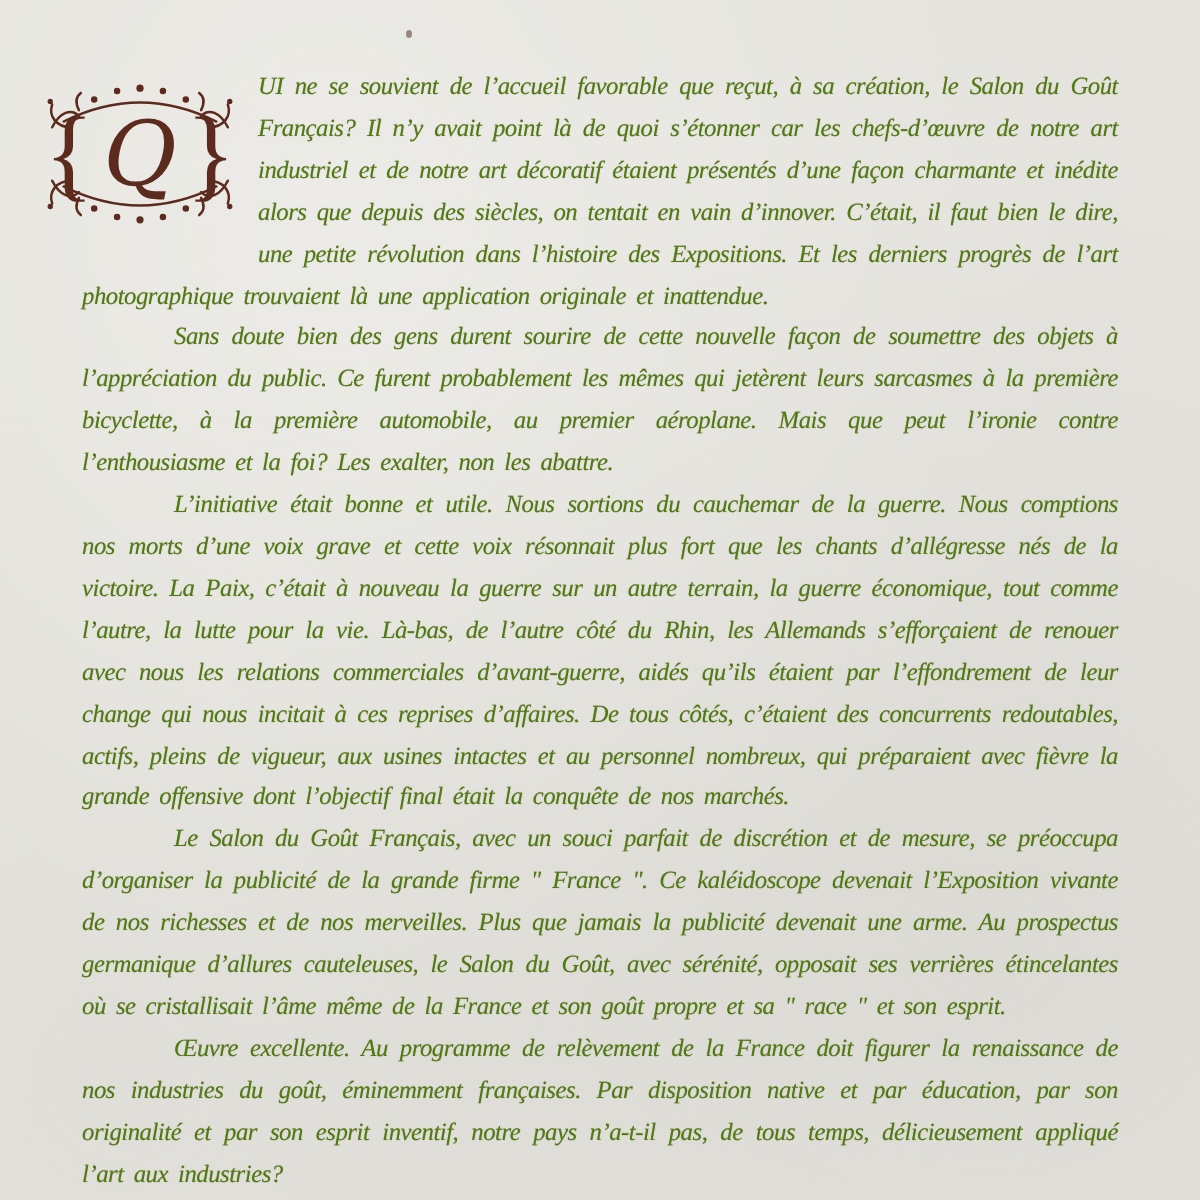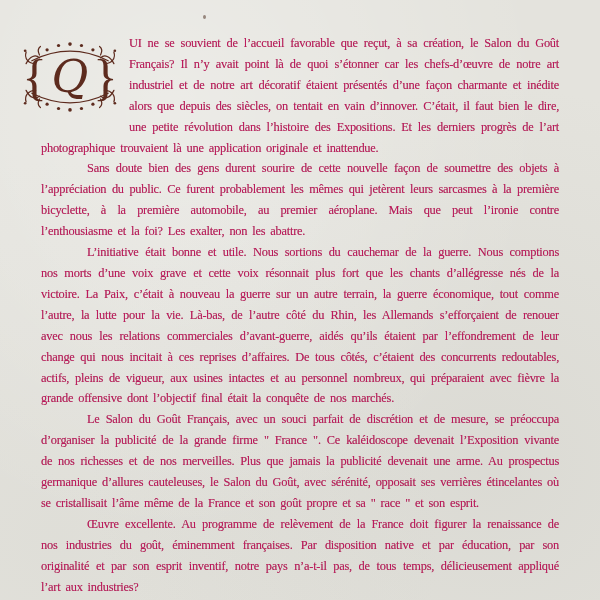--- a/index.html
+++ b/index.html
@@ -35,25 +35,26 @@
   }
   .dropcap {
     float: left;
     width: 100px;
     height: 84px;
     margin: 2px 9px 2px -21px;
   }
   .dropcap svg { display: block; }
   p.para {
     margin: 0;
+    font-style: italic;
     font-size: 12.4px;
     line-height: 20.9px;
     letter-spacing: -0.25px;
     word-spacing: 2.2px;
-    color: #be185d;
+    color: #4d7c0f;
     text-align: justify;
     text-shadow: 0 0 0.5px rgba(109, 57, 44, 0.45);
   }
   p.para + p.para { text-indent: 46px; }
   .orn-stroke { fill: none; stroke: #5d2b1e; stroke-width: 1.3; stroke-linecap: round; }
   .orn-fill   { fill: #5d2b1e; stroke: none; }
   .orn-brace  {
     font-family: "Liberation Serif", serif;
     font-size: 54px;
     fill: #5d2b1e;

